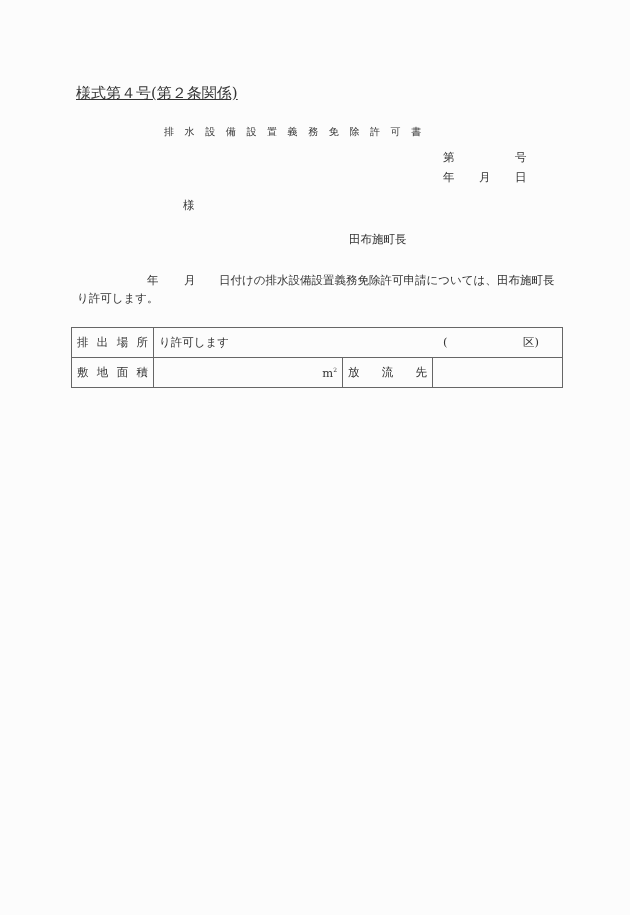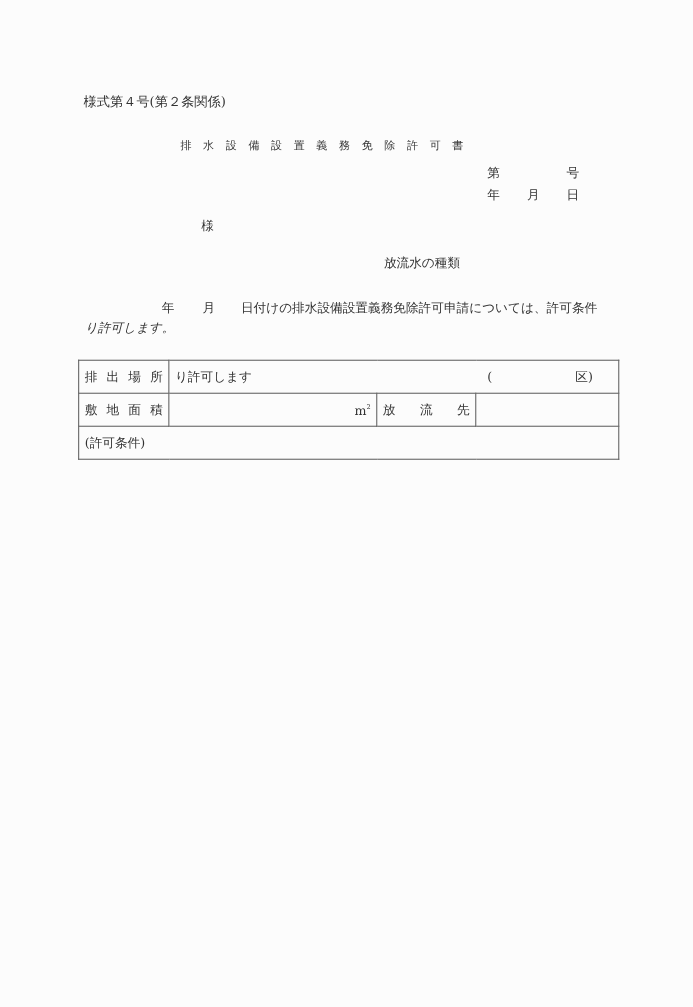--- a/index.html
+++ b/index.html
@@ -2,32 +2,32 @@
 <html><head>
   <meta charset="utf-8">
   <style>
     html, body { margin: 0; padding: 0; }
     body {
       width: 630px; height: 915px; background: #fcfcfc; position: relative;
       font-family: "DejaVu Serif", "Liberation Serif", serif;
       color: #333; font-size: 11.5px; overflow: hidden;
     }
     .abs { position: absolute; white-space: nowrap; }
-    .form-id { left: 76px; top: 84px; font-size: 12px; }
+    .form-id { left: 76px; top: 84px; font-size: 15px; text-decoration: underline; }
     .title { left: 164px; top: 125px; letter-spacing: 10.6px; font-size: 10px; }
     .no-line { left: 443px; top: 150px; width: 85px; }
     .date-line { left: 443px; top: 170px; width: 85px; }
     .no-line span, .date-line span { position: absolute; top: 0; }
     .addressee { left: 183px; top: 198px; }
     .issuer { left: 349px; top: 232px; }
     .body1 { left: 147px; top: 273px; }
     .body1 .y { position: absolute; left: 0; }
     .body1 .m { position: absolute; left: 37px; }
     .body1 .rest { position: absolute; left: 72px; }
-    .body2 { left: 77px; top: 291px; font-style: italic; }
+    .body2 { left: 77px; top: 291px; }
 
     table.form {
       position: absolute; left: 71px; top: 327px;
       width: 491px; border-collapse: collapse; table-layout: fixed;
     }
     table.form td {
       border: 1px solid #666; height: 30px; padding: 0 5px;
       font-size: 11.5px; color: #333; vertical-align: middle; box-sizing: border-box;
     }
     .lbl { display: flex; justify-content: space-between; }
@@ -47,26 +47,26 @@
   <span style="left:0">第</span>
   <span style="left:72px">号</span>
 </div>
 <div class="abs date-line">
   <span style="left:0">年</span>
   <span style="left:36px">月</span>
   <span style="left:72px">日</span>
 </div>
 
 <div class="abs addressee">様</div>
-<div class="abs issuer">放流水の種類</div>
+<div class="abs issuer">田布施町長</div>
 
 <div class="abs body1">
   <span class="y">年</span>
   <span class="m">月</span>
-  <span class="rest">日付けの排水設備設置義務免除許可申請については、許可条件</span>
+  <span class="rest">日付けの排水設備設置義務免除許可申請については、田布施町長</span>
 </div>
 <div class="abs body2">り許可します。</div>
 
 <table class="form">
   <colgroup>
     <col style="width:82px">
       <col style="width:189px">
       <col style="width:90px">
       <col style="width:130px">
   </colgroup>
@@ -104,19 +104,14 @@
     </td>
     <td>
       <div class="lbl">
         <span>放</span>
         <span>流</span>
         <span>先</span>
       </div>
     </td>
     <td></td>
   </tr>
-  <tr>
-    <td colspan="4" class="cond">
-      <span>(許可条件)</span>
-    </td>
-  </tr>
 </tbody>
   </table>
 
 </body></html>

